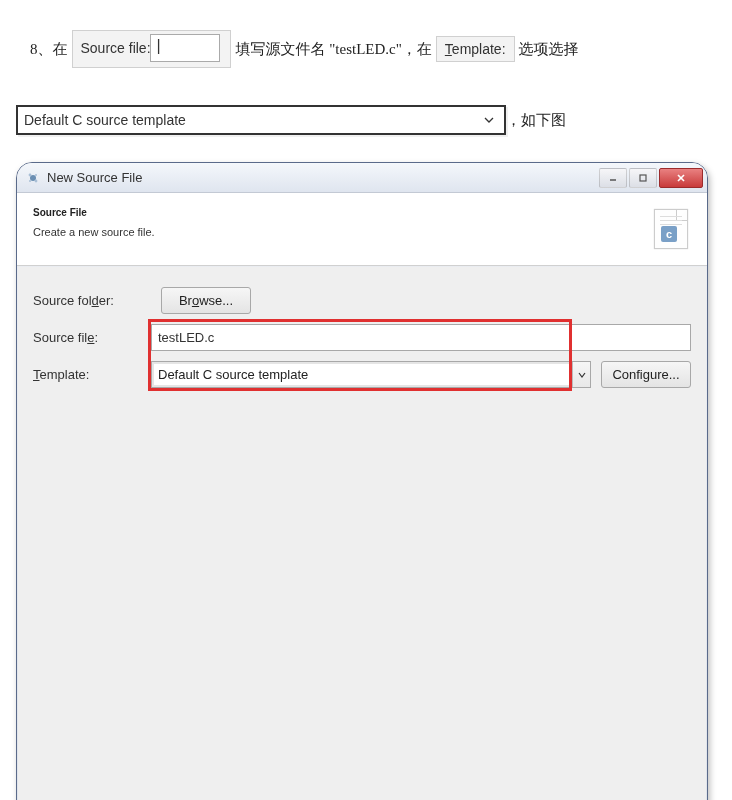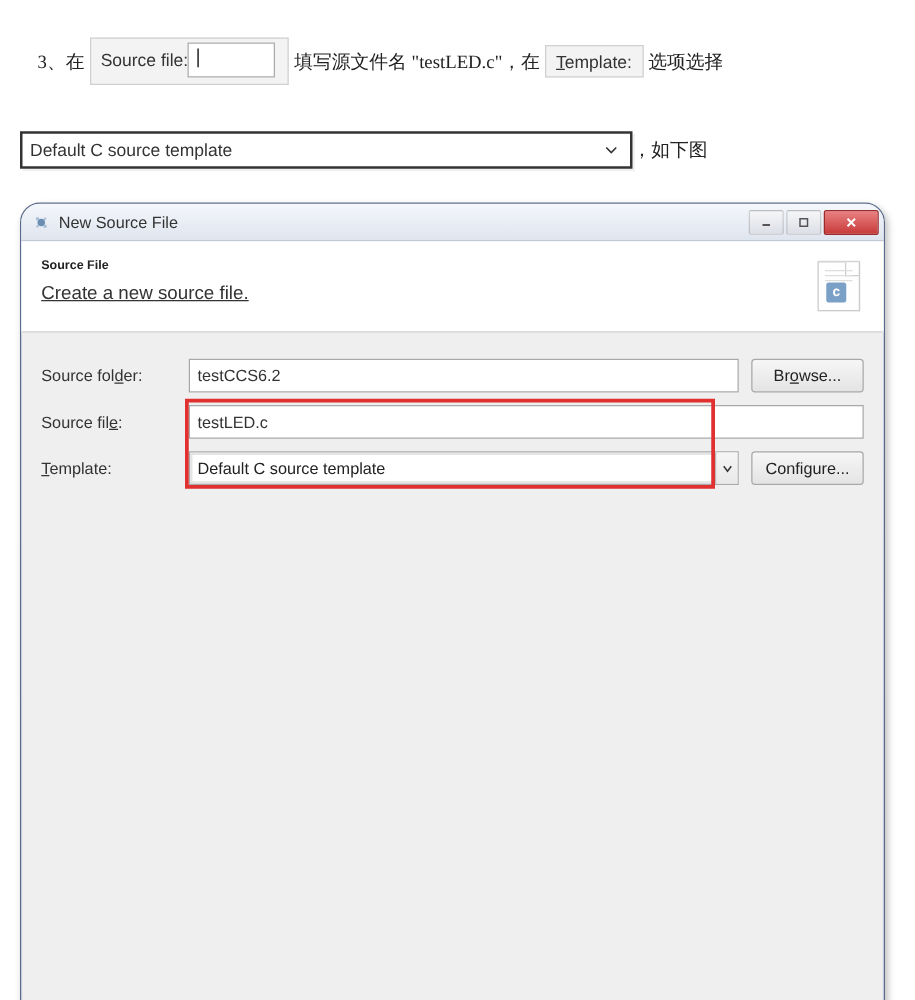--- a/index.html
+++ b/index.html
@@ -147,23 +147,22 @@
     }
     .header-texts {
       flex: 1;
     }
     .header-title {
       font-weight: bold;
       font-size: 10px;
       margin-bottom: 8px;
     }
     .header-sub {
-      font-size: 15px;
-      color: #333;
-      text-decoration: underline;
+      font-size: 11px;
+      color: #333;
     }
     .header-icon {
       width: 40px; height: 44px;
       display: flex; align-items: center; justify-content: center;
     }
     .c-file-icon {
       width: 34px; height: 40px;
       background: #fefefe;
       border: 1px solid #ccc;
       position: relative;
@@ -319,21 +318,21 @@
       bottom: 5px;
       right: 113px;
       width: 118px;
       height: 38px;
     }
   </style>
 </head>
 <body>
 
 <div class="instruction-row1">
-  <span>3、在</span>
+  <span>8、在</span>
   <span class="inline-label-box">
     <span>Source file:</span>
     <span class="inline-field-box"></span>
   </span>
   <span> 填写源文件名 "testLED.c"，在 </span>
   <span class="inline-label-box">
     <span><span style="text-decoration:underline">T</span>emplate:</span>
   </span>
   <span> 选项选择</span>
 </div>
@@ -395,21 +394,20 @@
             <span></span>
           </div>
         <div class="c-letter">c</div>
       </div>
     </div>
   </div>
 
   <div class="main-content">
     <div class="form-row">
       <div class="form-label"><span>Source fol<span class="underline">d</span>er:</span></div>
-      <input class="text-input" type="text" value="testCCS6.2" style="">
       <div class="side-btn">
           <span>Br<span class="underline">o</span>wse...</span>
         </div>
     </div>
 
     <div class="form-row">
       <div class="form-label"><span>Source fil<span class="underline">e</span>:</span></div>
       <input class="text-input" type="text" value="testLED.c" style="">
     </div>
 

